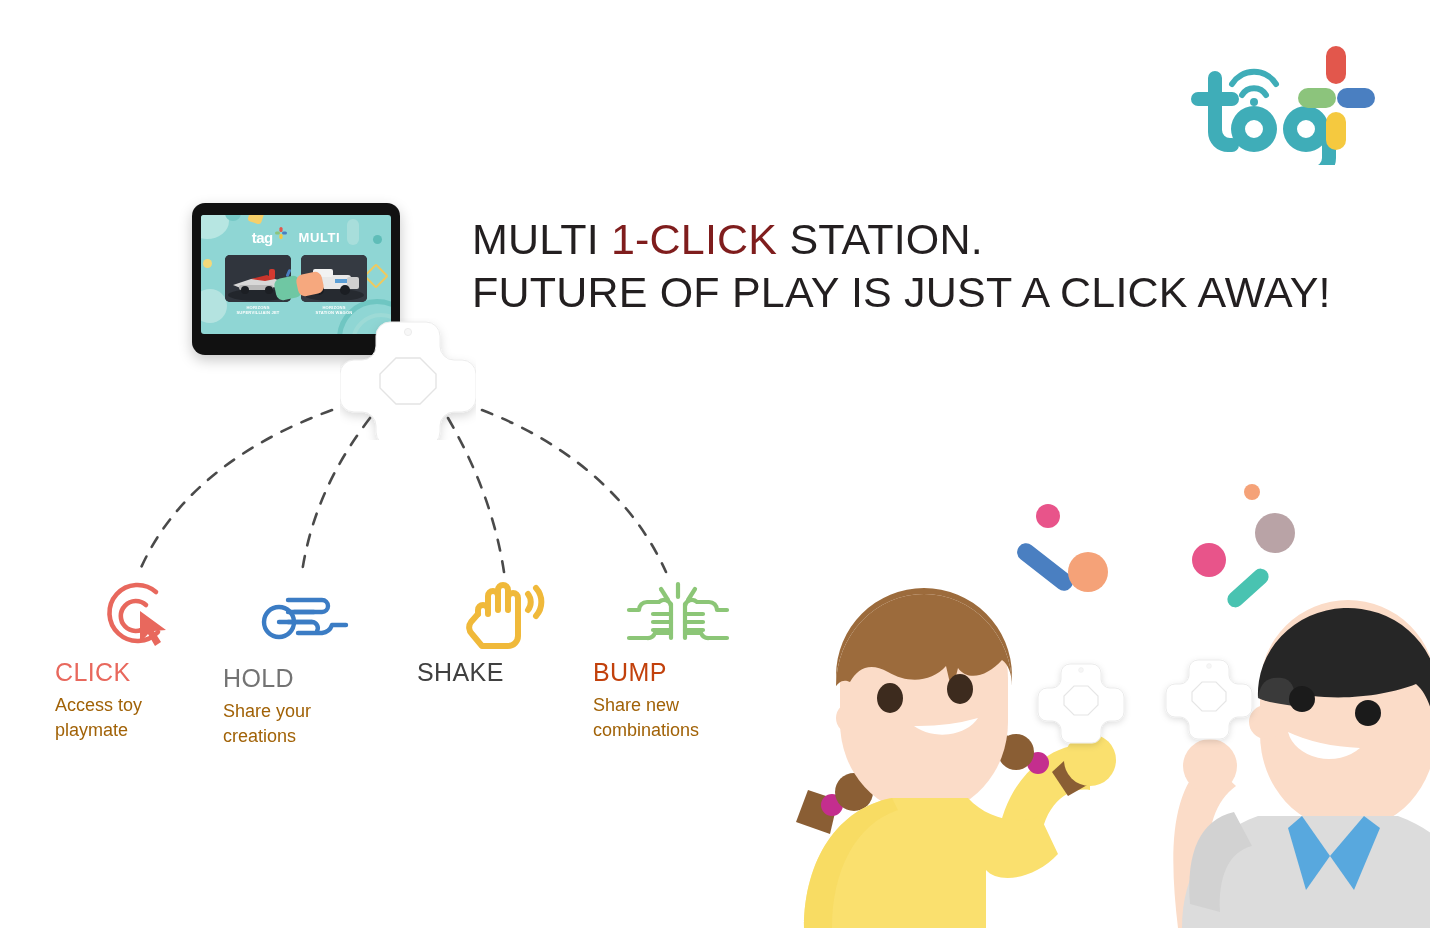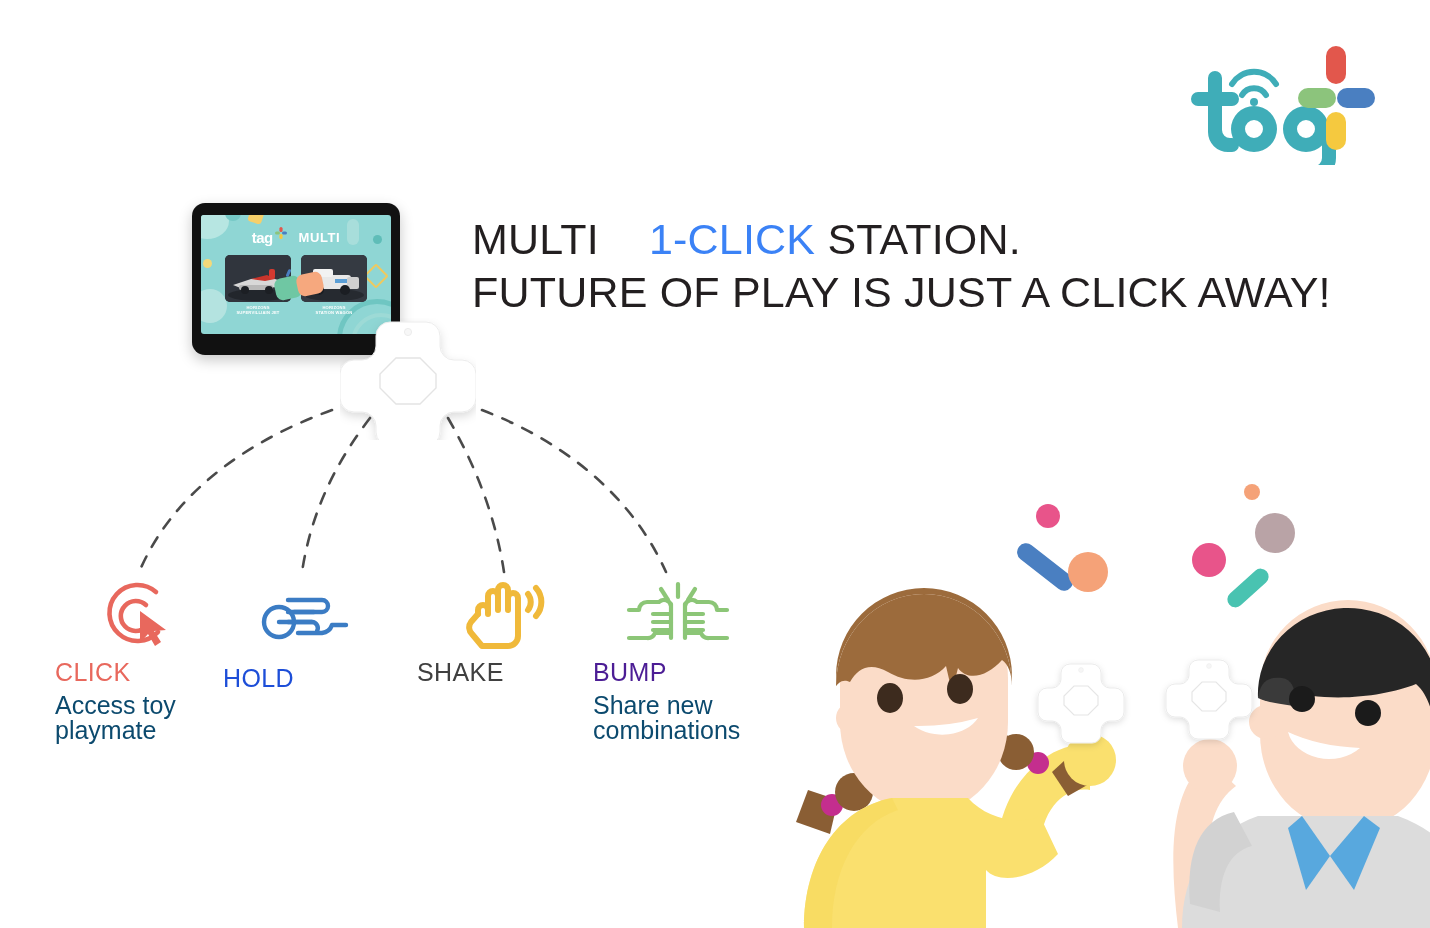--- a/index.html
+++ b/index.html
@@ -33,21 +33,21 @@
     left: 472px;
     top: 213px;
     width: 820px;
     color: #231f20;
     font-size: 43px;
     line-height: 53px;
     letter-spacing: 0.2px;
     font-weight: 400;
     white-space: nowrap;
   }
-  #headline .accent { color: #3b82f6; margin-left: 38px; }
+  #headline .accent { color: #7f1d1d; }
   .hl-line { display: block; }
 
   
   #tablet {
     position: absolute;
     left: 192px;
     top: 203px;
     width: 208px;
     height: 152px;
     background: #111111;
@@ -157,23 +157,23 @@
     justify-content: center;
   }
   .action-title {
     margin-top: 6px;
     font-size: 25px;
     font-weight: 400;
     letter-spacing: 0.4px;
   }
   .action-desc {
     margin-top: 6px;
-    font-size: 25px;
+    font-size: 18px;
     line-height: 25px;
-    color: #0c4a6e;
+    color: #a16207;
   }
 
   
   #characters {
     position: absolute;
     left: 790px;
     top: 460px;
     width: 640px;
     height: 468px;
   }
@@ -328,21 +328,25 @@
           <g fill="none" stroke="#3B7CC4" stroke-width="4.4" stroke-linecap="round" stroke-linejoin="round">
             <circle cx="21" cy="42" r="15"></circle>
             <path d="M30,20 h34 a6,6 0 0 1 0,12 h-28"></path>
             <path d="M30,32 h26"></path>
             <path d="M30,42 h24"></path>
             <path d="M21,42 h33 a6,6 0 0 1 5,9"></path>
             <path d="M40,53 h24 a12,12 0 0 0 10,-8 h14"></path>
           </g>
         </svg>
       </div>
-      <div class="action-title" style="color:#1d4ed8;margin-top:12px;">HOLD</div>
+      <div class="action-title" style="color:#737373;margin-top:12px;">HOLD</div>
+      <div class="action-desc">
+        <div>Share your</div>
+        <div>creations</div>
+      </div>
     </div>
 
     <div class="action" style="left:357px;">
       <div class="action-icon">
         <svg width="96" height="72" viewBox="0 0 96 72">
           <g fill="none" stroke="#F0B93A" stroke-width="6" stroke-linecap="round" stroke-linejoin="round">
             <path d="M24,34 v-4 a5,5 0 0 1 10,0 v4"></path>
             <path d="M34,30 v-14 a5,5 0 0 1 10,0 v14"></path>
             <path d="M44,16 v-6 a5,5 0 0 1 10,0 v20"></path>
             <path d="M54,18 a5,5 0 0 1 10,0 v22"></path>
@@ -372,21 +376,21 @@
 
             <path d="M62,26 a7,7 0 0 1 12,-4 h12 a8,8 0 0 1 8,8 h10"></path>
             <path d="M62,34 h18"></path>
             <path d="M62,42 h18"></path>
             <path d="M62,50 h18"></path>
             <path d="M104,58 h-18 a8,8 0 0 1 -8,-5 h-16"></path>
             <path d="M62,24 v34"></path>
           </g>
         </svg>
       </div>
-      <div class="action-title" style="color:#4c1d95;">BUMP</div>
+      <div class="action-title" style="color:#c2410c;">BUMP</div>
       <div class="action-desc">
         <div>Share new</div>
         <div>combinations</div>
       </div>
     </div>
   </div>
 
   <div id="characters">
     <svg width="640" height="468" viewBox="0 0 640 468">
       <defs>

